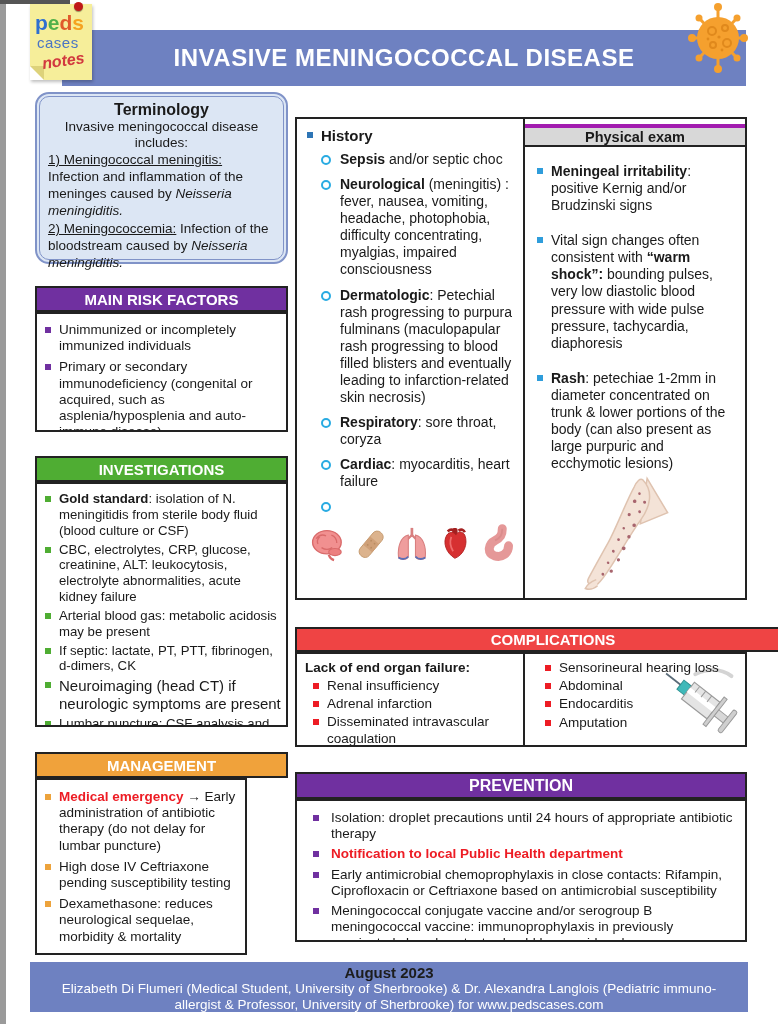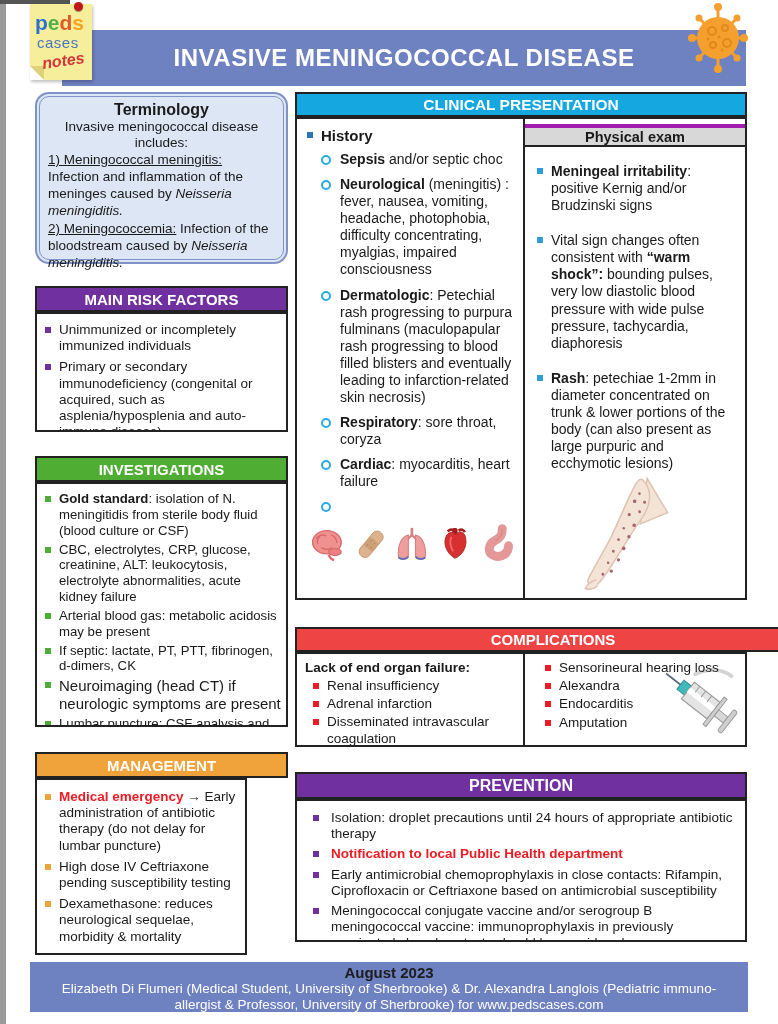--- a/index.html
+++ b/index.html
@@ -193,21 +193,20 @@
     <div class="li">
         <span class="sq orange"></span>
         <div class="t">Dexamethasone: reduces neurological sequelae, morbidity &amp; mortality</div>
       </div>
     <div class="li">
         <span class="sq orange"></span>
         <div class="t">Supportive care</div>
       </div>
   </div>
 
-  <div class="hdr" style="left:295px;top:92px;width:452px;height:25px;background:#14a7e0;font-size:15.5px;">CLINICAL PRESENTATION</div>
   <div class="box" style="left:295px;top:117px;width:452px;height:483px;">
     <div class="clin-divider"></div>
 
     <div class="hist-pane">
       <div class="li" style="margin-bottom:7px;">
         <span class="sq navy"></span>
         <div class="hist-heading">History</div>
       </div>
       <div class="li" style="margin-bottom:8px;">
           <span class="circ"></span>
@@ -333,21 +332,21 @@
         </div>
     </div>
     <div class="comp-right">
       <div style="position:relative;z-index:1;">
         <div class="li" style="margin-bottom:2px;">
             <span class="sq red" style="margin-left:12px;"></span>
             <div class="t">Sensorineural hearing loss</div>
           </div>
         <div class="li" style="margin-bottom:2px;">
             <span class="sq red" style="margin-left:12px;"></span>
-            <div class="t">Alexandra</div>
+            <div class="t">Abdominal</div>
           </div>
         <div class="li" style="margin-bottom:2px;">
             <span class="sq red" style="margin-left:12px;"></span>
             <div class="t">Endocarditis</div>
           </div>
         <div class="li" style="margin-bottom:2px;">
             <span class="sq red" style="margin-left:12px;"></span>
             <div class="t">Amputation</div>
           </div>
       </div>

